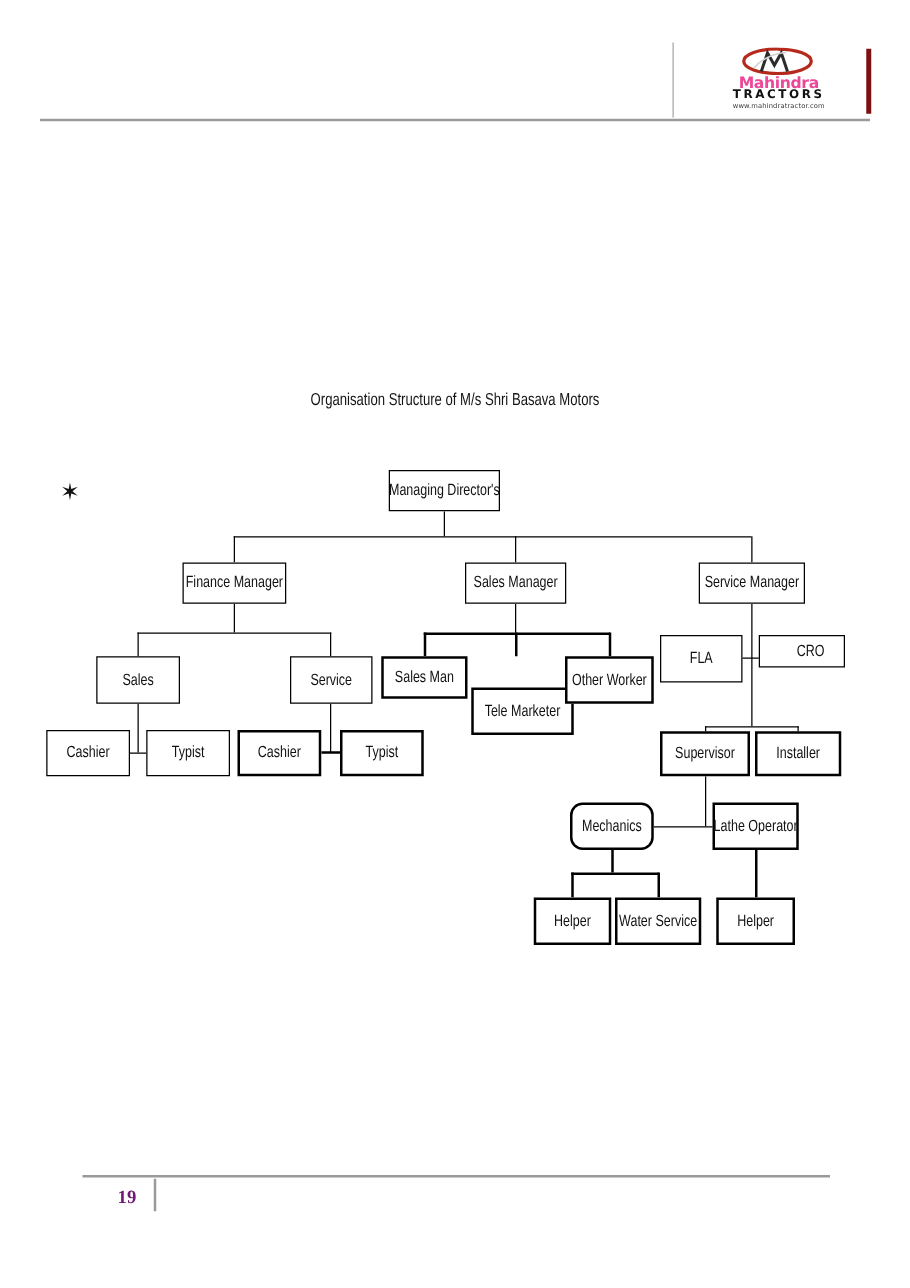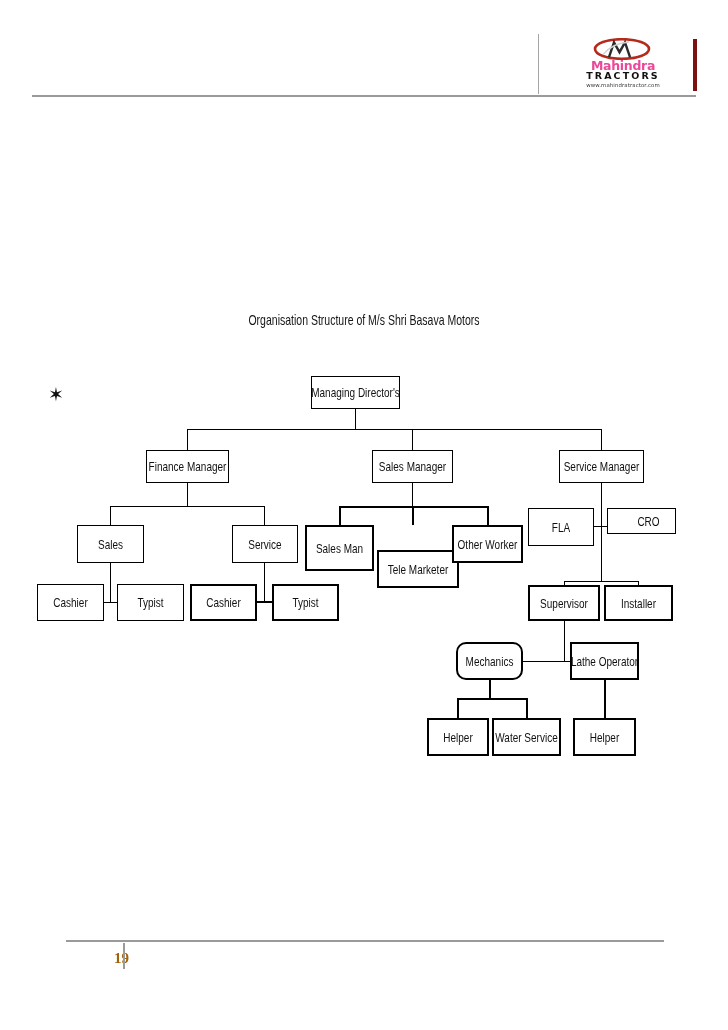--- a/index.html
+++ b/index.html
@@ -168,22 +168,21 @@
     left: 123px; top: 943px;
     width: 2px; height: 26px;
     background: #9a9a9a;
   }
   #page-number {
     position: absolute;
     left: 94px; top: 950px;
     font-family: "Liberation Serif", serif;
     font-weight: bold;
     font-size: 15px;
-    color: #a16207;
-    margin-left: 20px;
+    color: #701a75;
   }
 </style>
 </head>
 <body>
 
 <div id="page-header">
   <div id="header-divider-gray"></div>
 
   <div id="logo-block">
     <svg class="logo-swoosh" viewBox="0 0 66 22">
@@ -241,21 +240,21 @@
   <div class="conn h" style="left:564px; top:581px; width:75px;"></div>
   <div class="conn v" style="left:564px; top:581px; height:5px;"></div>
   <div class="conn v" style="left:638px; top:581px; height:5px;"></div>
 
   <div class="node" style="left:77px; top:525px; width:67px; height:38px;">
     <span>Sales</span>
   </div>
   <div class="node" style="left:232px; top:525px; width:66px; height:38px;">
     <span>Service</span>
   </div>
-  <div class="node bold" style="left:305px; top:525px; width:69px; height:46px;">
+  <div class="node bold" style="left:305px; top:525px; width:69px; height:34px;">
     <span>Sales Man</span>
   </div>
   <div class="node bold" style="left:377px; top:550px; width:82px; height:38px;">
     <span>Tele Marketer</span>
   </div>
   <div class="node bold" style="left:452px; top:525px; width:71px; height:38px;">
     <span>Other Worker</span>
   </div>
   <div class="node" style="left:528px; top:508px; width:66px; height:38px;">
     <span>FLA</span>

